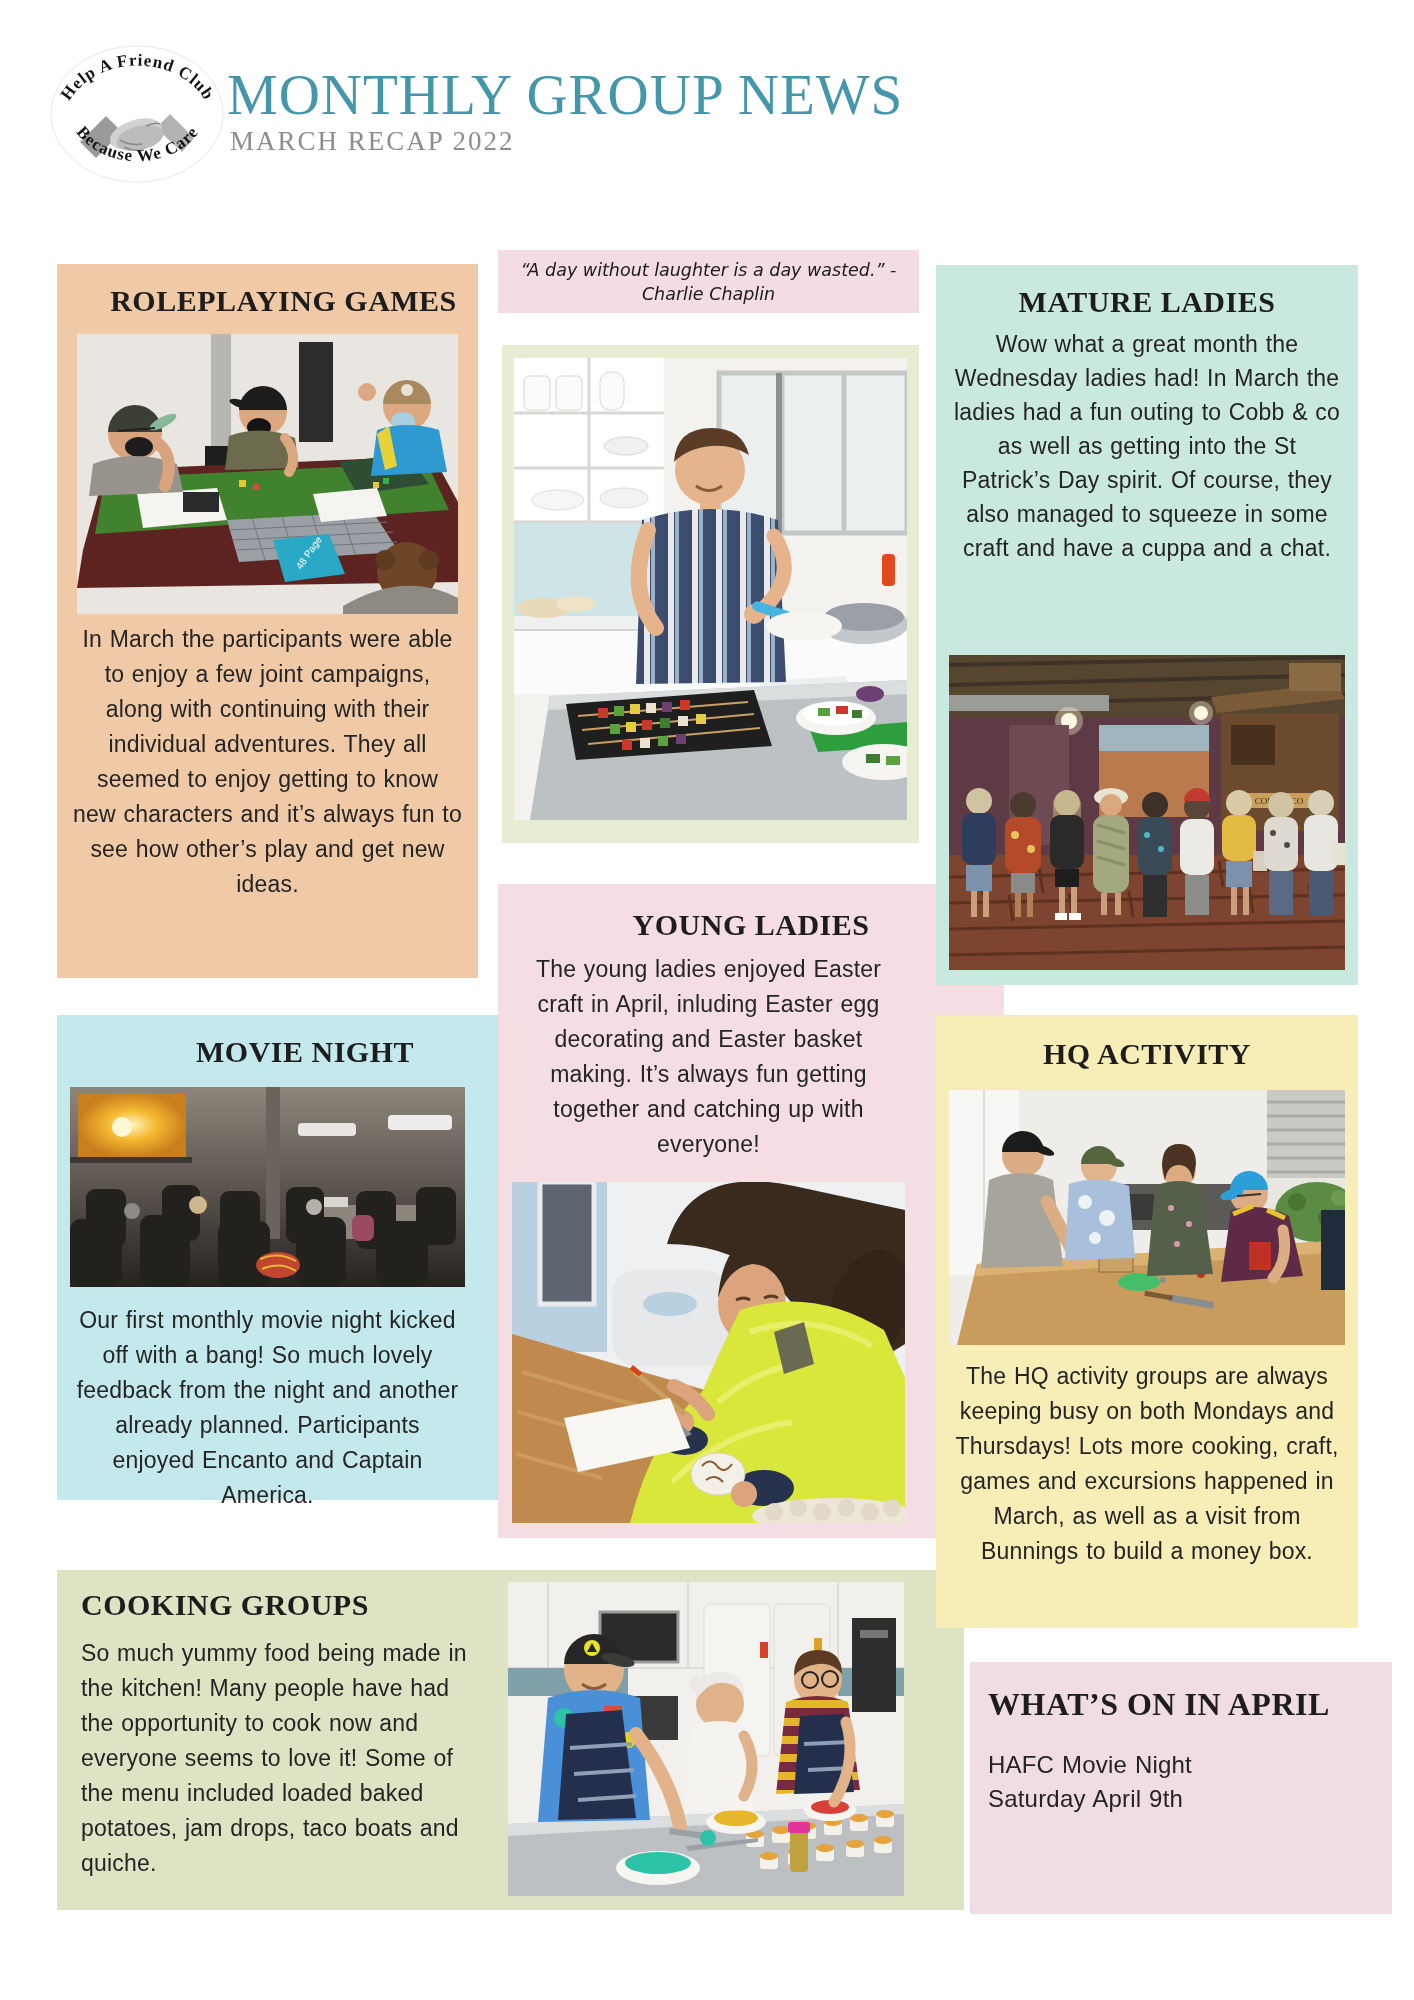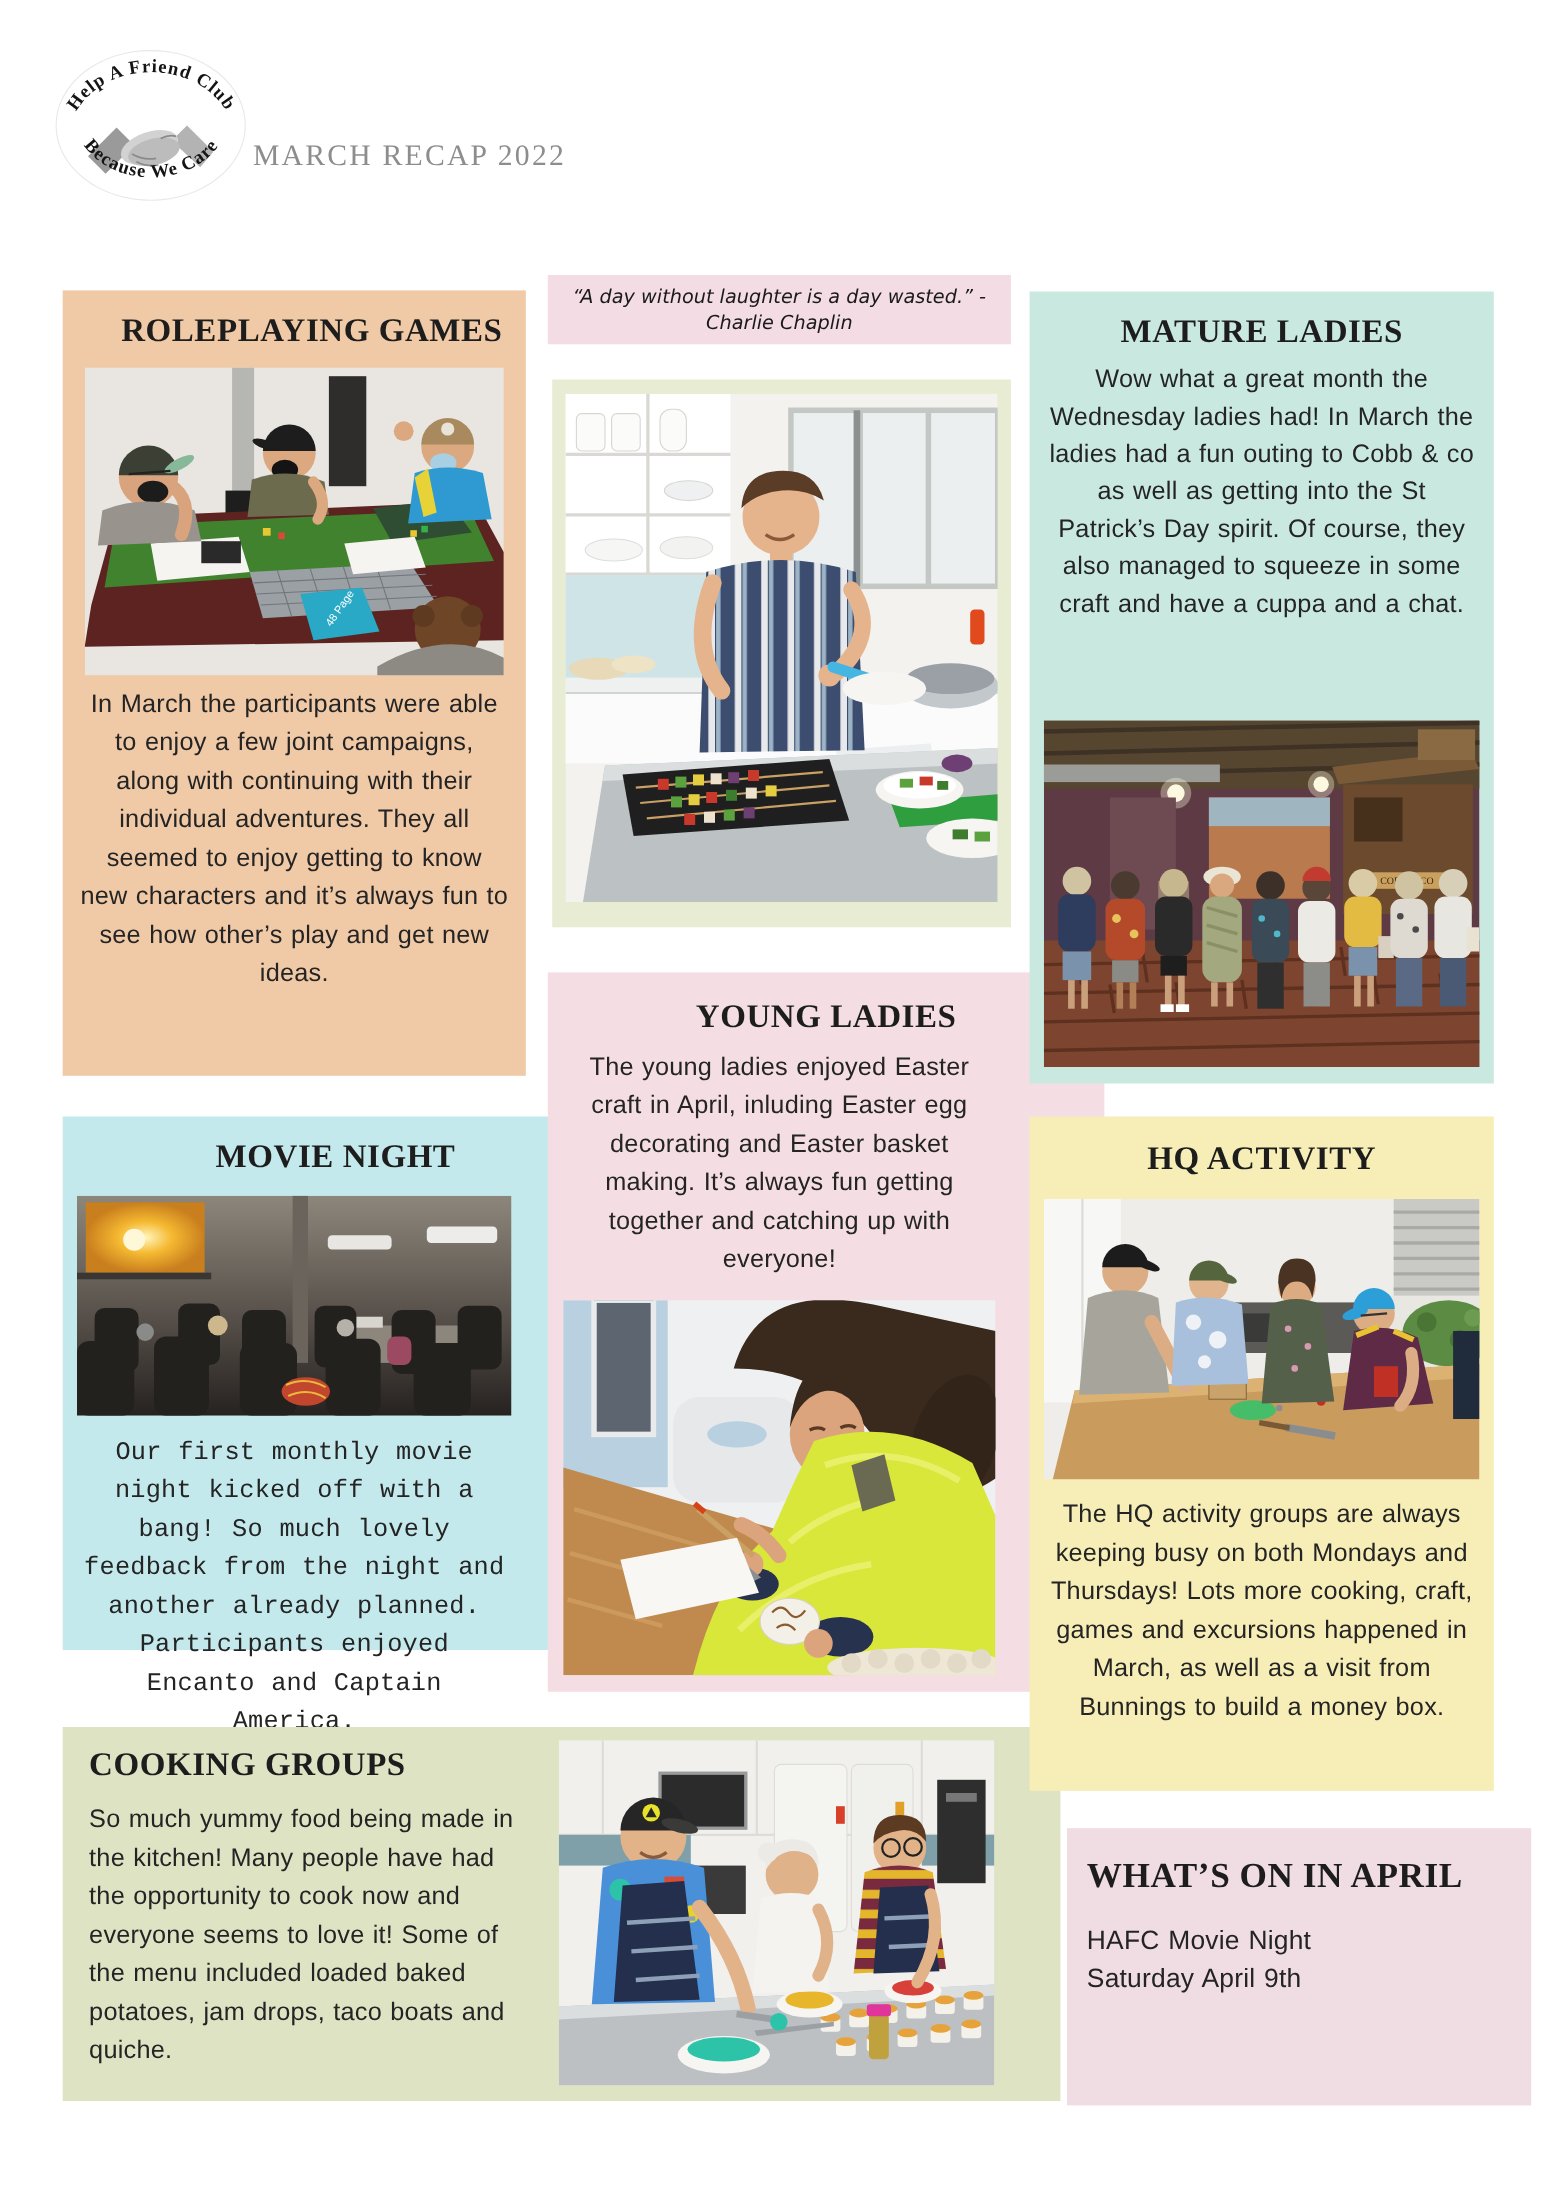--- a/index.html
+++ b/index.html
@@ -56,20 +56,21 @@
       <path d="M70,96 q10,6 22,4 M74,103 q10,5 20,3 M96,82 q8,-4 14,-2" stroke="#8a8a8a" stroke-width="1.5" fill="none"></path>
     </g>
     <text font-family="Liberation Serif, serif" font-weight="bold" font-size="17" fill="#141414" letter-spacing="1">
       <textPath href="#lg-top" startOffset="50%" text-anchor="middle">Help A Friend Club</textPath>
     </text>
     <text font-family="Liberation Serif, serif" font-weight="bold" font-size="17" fill="#141414" letter-spacing="1">
       <textPath href="#lg-bot" startOffset="50%" text-anchor="middle">Because We Care</textPath>
     </text>
   </svg>
 
+  <h1 class="page-title">MONTHLY GROUP NEWS</h1>
   <div class="page-subtitle">MARCH RECAP 2022</div>
 
   <section class="panel p-rpg" style="left:57px;top:264px;width:421px;height:714px;">
     <h2 class="section-title" style="top:20px;padding-left:32px;">ROLEPLAYING GAMES</h2>
     <svg class="photo" style="left:20px;top:70px;" width="381" height="280" viewBox="0 0 381 280" preserveAspectRatio="none">
       <rect width="381" height="280" fill="#e9e6e1"></rect>
       <rect x="134" y="0" width="20" height="128" fill="#b6b6b3"></rect>
       <rect x="222" y="8" width="34" height="100" fill="#2f2d2b"></rect>
       <rect x="128" y="112" width="26" height="48" fill="#1e1e1e"></rect>
       <polygon points="6,216 28,136 356,122 381,168 381,248 0,254" fill="#5c2320"></polygon>
@@ -154,21 +155,21 @@
         <rect x="226" y="130" width="50" height="70" rx="11"></rect>
         <rect x="306" y="134" width="52" height="66" rx="11"></rect>
       </g>
       <circle cx="128" cy="118" r="9" fill="#cdb78c"></circle>
       <circle cx="62" cy="124" r="8" fill="#8a8a88"></circle>
       <circle cx="244" cy="120" r="8" fill="#b5b0a8"></circle>
       <rect x="282" y="128" width="22" height="26" rx="7" fill="#9c4a62"></rect>
       <ellipse cx="208" cy="178" rx="22" ry="13" fill="#c2452e"></ellipse>
       <path d="M190,172 q18,-8 36,2 M192,182 q18,-8 34,2" stroke="#e8b93a" stroke-width="2" fill="none"></path>
     </svg>
-    <p class="body-text" style="top:288px;left:14px;width:393px;font-family:Liberation Mono, monospace;">Our first monthly movie night kicked off with a bang! So much lovely feedback from the night and another already planned. Participants enjoyed Encanto and Captain America.</p>
+    <p class="body-text" style="top:288px;left:14px;width:393px;">Our first monthly movie night kicked off with a bang! So much lovely feedback from the night and another already planned. Participants enjoyed Encanto and Captain America.</p>
   </section>
 
   <section class="panel p-cook" style="left:57px;top:1570px;width:861px;height:340px;">
     <h2 class="section-title left" style="position:absolute;left:24px;top:18px;">COOKING GROUPS</h2>
     <p class="body-text left" style="top:66px;left:24px;width:404px;">So much yummy food being made in the kitchen! Many people have had the opportunity to cook now and everyone seems to love it! Some of the menu included loaded baked potatoes, jam drops, taco boats and quiche.</p>
     <svg class="photo" style="left:451px;top:12px;" width="396" height="314" viewBox="0 0 396 314" preserveAspectRatio="none">
       <defs>
         <pattern id="mstripe" width="8" height="18" patternUnits="userSpaceOnUse">
           <rect width="8" height="18" fill="#7a2a3e"></rect>
             <rect y="10" width="8" height="8" fill="#e3b62c"></rect>

